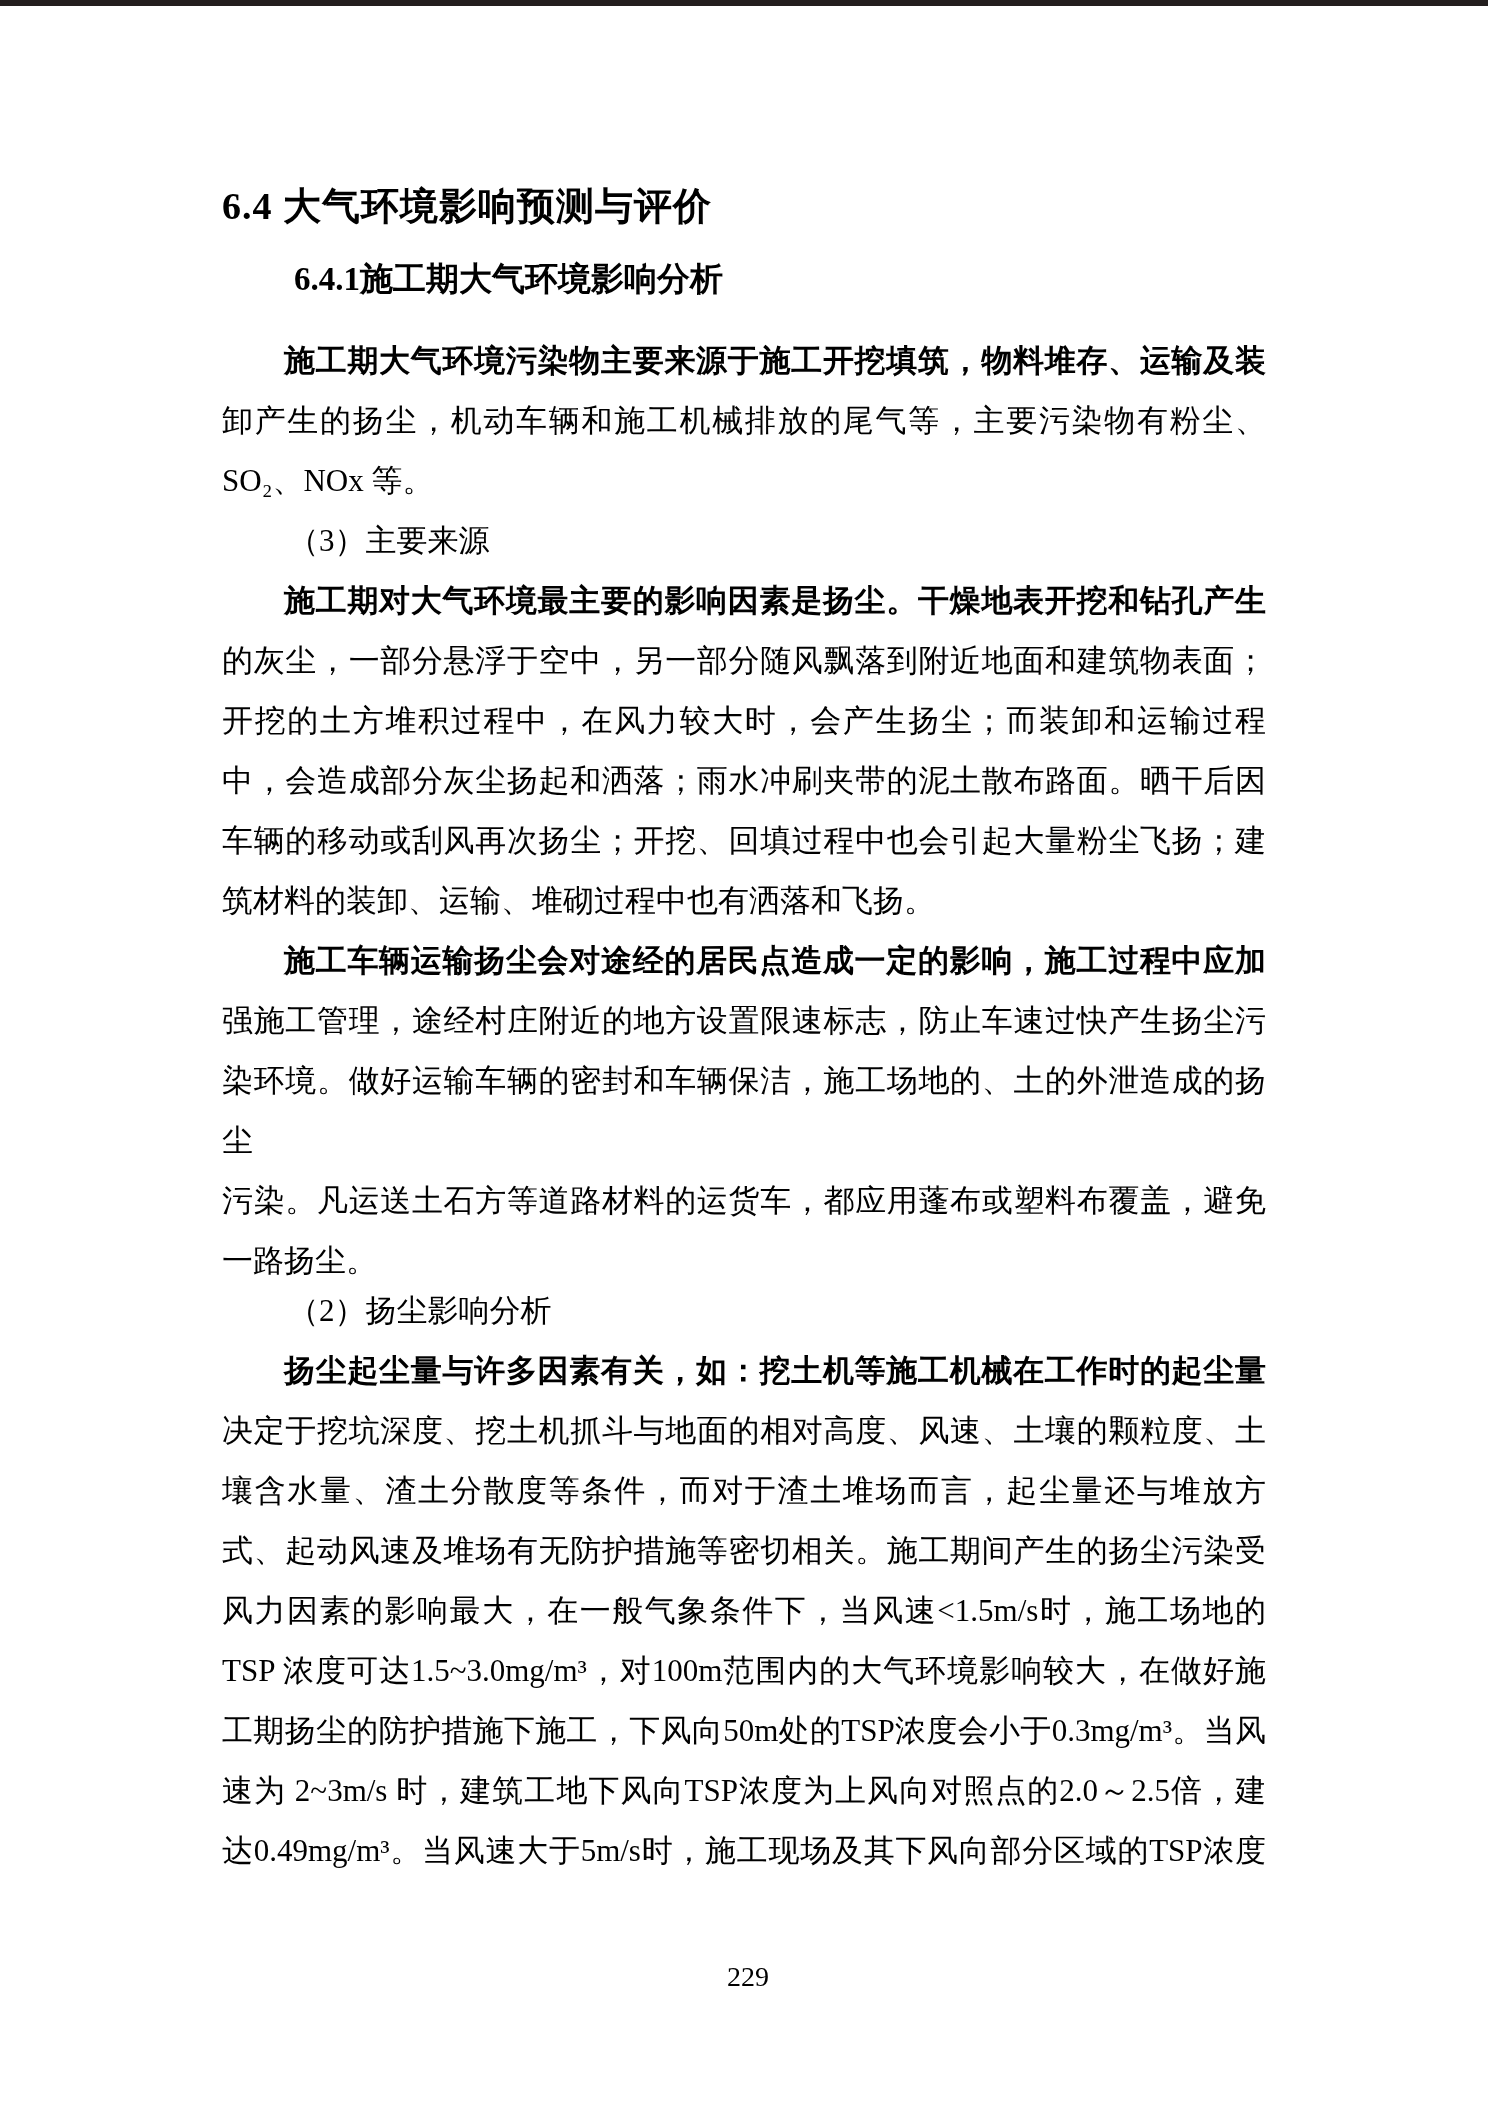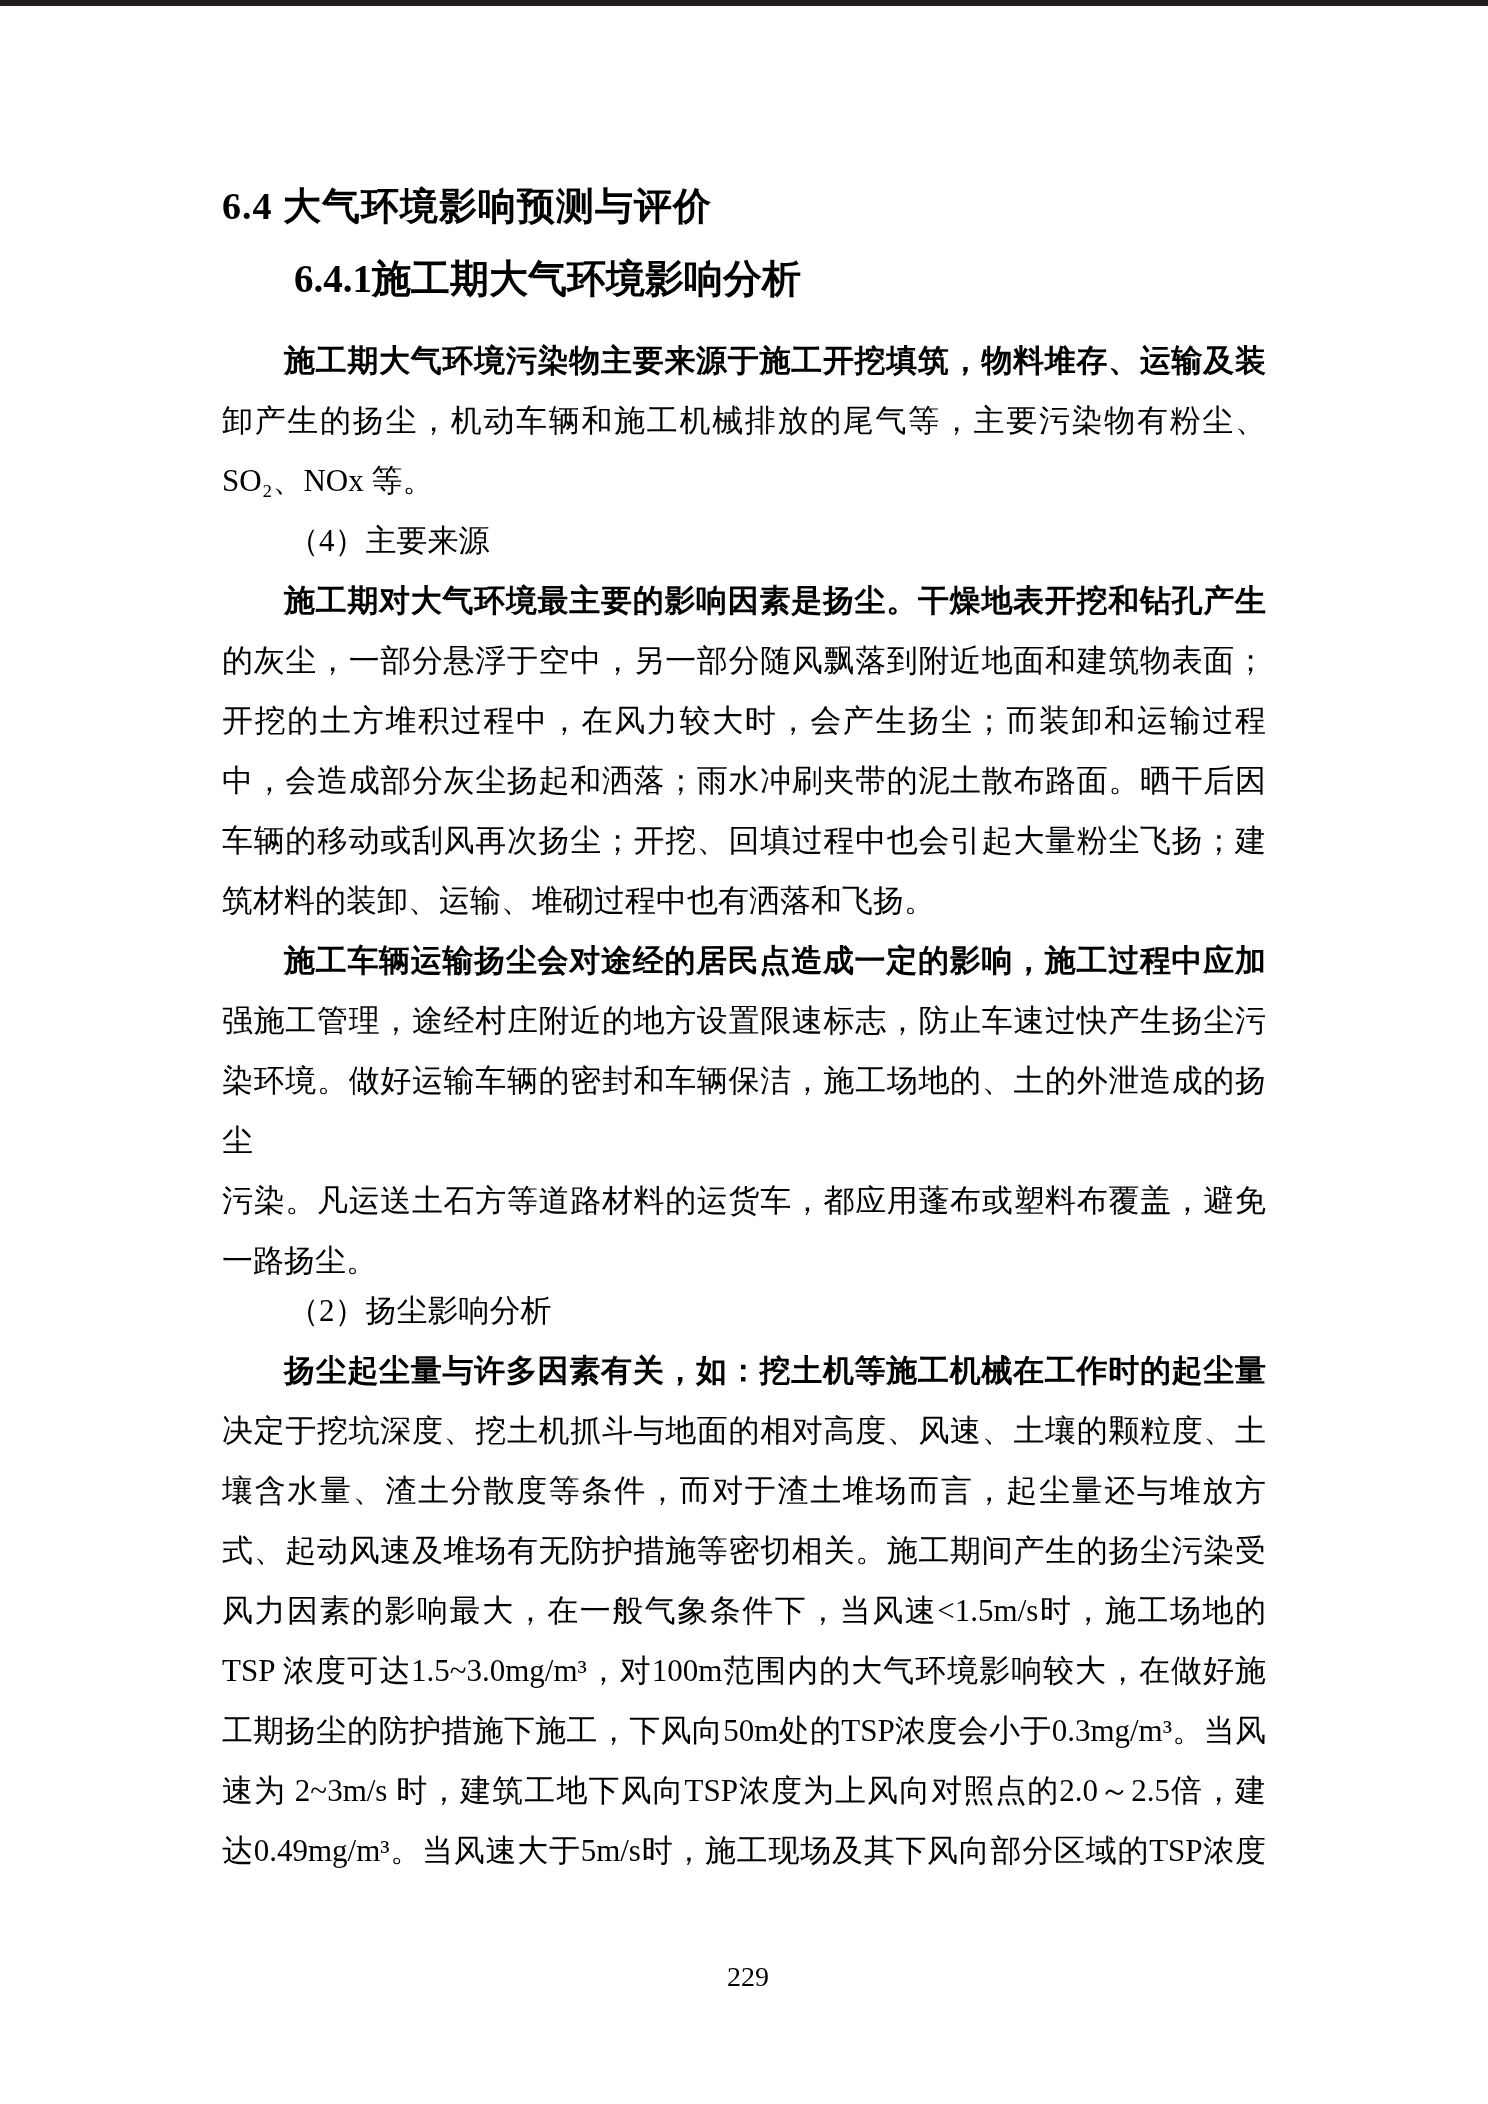--- a/index.html
+++ b/index.html
@@ -25,21 +25,21 @@
   }
   h1.title {
     margin: 0;
     font-size: 38px;
     line-height: 46px;
     font-weight: bold;
     letter-spacing: 1px;
   }
   h2.heading2 {
     margin: 28px 0 0 72px;
-    font-size: 39px;
+    font-size: 33px;
     line-height: 44px;
     font-weight: bold;
   }
   h3.heading3 {
     margin: 4px 0 0 72px;
     font-size: 32px;
     line-height: 42px;
     font-weight: bold;
   }
   .item {
@@ -84,21 +84,21 @@
 <div class="topbar" style="background: rgb(35, 30, 30);"></div>
 
 <div class="doc">
     <h1 class="title">6.4 大气环境影响预测与评价</h1>
     <h2 class="heading2">6.4.1施工期大气环境影响分析</h2>
     <div class="para after-heading">
       <div class="line full indent">施工期大气环境污染物主要来源于施工开挖填筑，物料堆存、运输及装</div>
       <div class="line full">卸产生的扬尘，机动车辆和施工机械排放的尾气等，主要污染物有粉尘、</div>
       <div class="line">SO₂、NOx 等。</div>
     </div>
-    <div class="item">（4）主要来源</div>
+    <div class="item">（3）主要来源</div>
     <div class="para">
       <div class="line full indent">施工期对大气环境最主要的影响因素是扬尘。干燥地表开挖和钻孔产生</div>
       <div class="line full">的灰尘，一部分悬浮于空中，另一部分随风飘落到附近地面和建筑物表面；</div>
       <div class="line full">开挖的土方堆积过程中，在风力较大时，会产生扬尘；而装卸和运输过程</div>
       <div class="line full">中，会造成部分灰尘扬起和洒落；雨水冲刷夹带的泥土散布路面。晒干后因</div>
       <div class="line full">车辆的移动或刮风再次扬尘；开挖、回填过程中也会引起大量粉尘飞扬；建</div>
       <div class="line">筑材料的装卸、运输、堆砌过程中也有洒落和飞扬。</div>
     </div>
     <div class="para">
       <div class="line full indent">施工车辆运输扬尘会对途经的居民点造成一定的影响，施工过程中应加</div>

